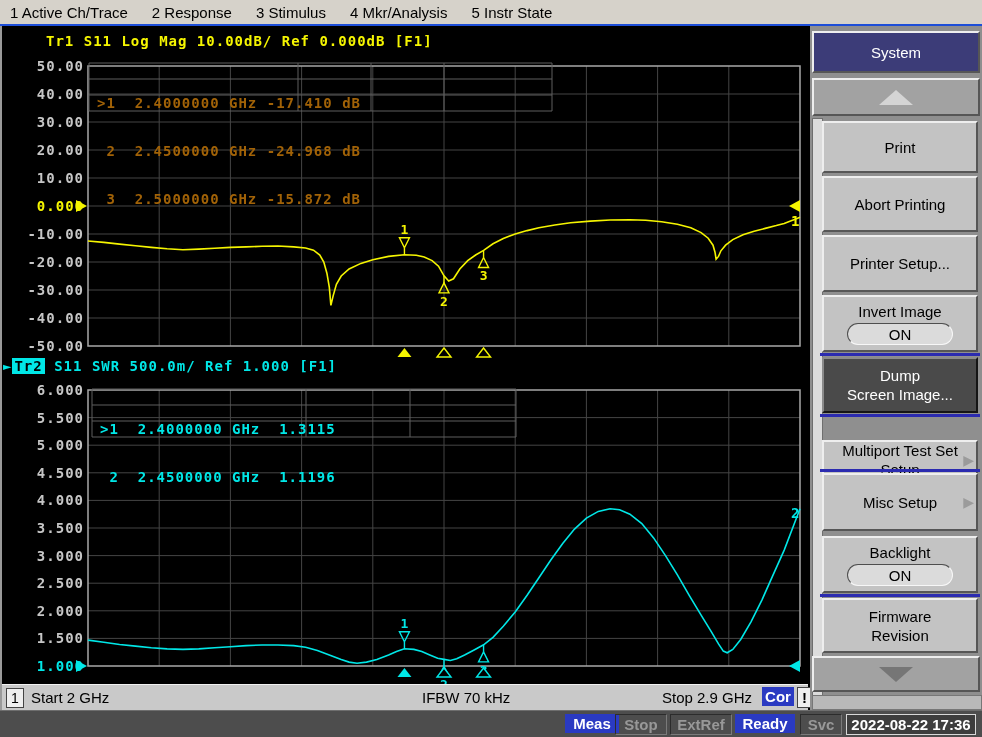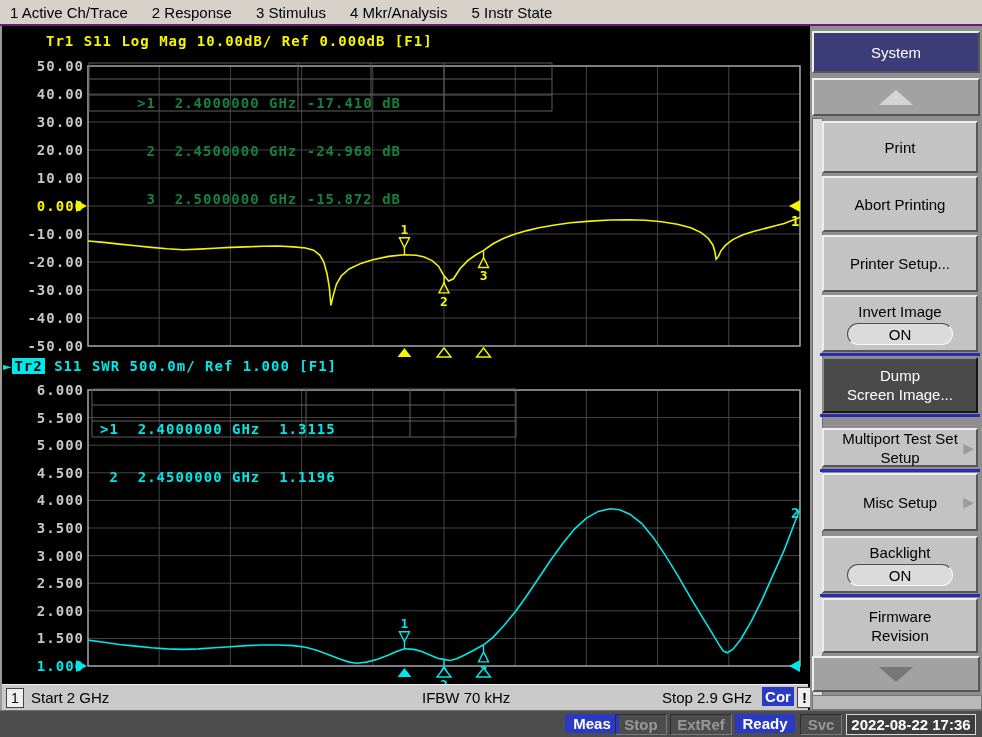--- a/index.html
+++ b/index.html
@@ -1,31 +1,31 @@
 <!DOCTYPE html>
 <html style="--accent: #2a3ac2;"><head>
 <meta charset="utf-8">
 <style>
   html,body{margin:0;padding:0;background:#222;}
   .root{position:relative;width:982px;height:737px;background:#000;overflow:hidden;
         font-family:"Liberation Sans",sans-serif;}
   
   .menubar{position:absolute;left:0;top:0;width:982px;height:24px;background:#d6d2ca;
-           border-bottom:2px solid #701a75;display:flex;align-items:center;}
+           border-bottom:2px solid #1d4ed8;display:flex;align-items:center;}
   .menubar span{margin-left:10px;margin-right:14px;font-size:15px;color:#000;white-space:nowrap;}
   
   .screen{position:absolute;left:0;top:26px;width:808px;height:684px;background:#000;
           border-left:2px solid #9a9a9a;}
   .mono{font-family:"DejaVu Sans Mono",monospace;font-weight:bold;}
   .tr-title{position:absolute;font-size:14px;letter-spacing:1px;white-space:pre;}
   .tr1-title{left:46px;top:33px;color:#f5f500;}
   .tr2-line{left:3px;top:358px;color:#00e7e7;}
   .tr2-badge{background:#00e7e7;color:#000;padding:0 2px;}
   .mtable{position:absolute;font-size:14px;letter-spacing:1px;line-height:16px;white-space:pre;}
-  .mtable1{left:97px;top:63px;color:#15803d;margin-left:40px;}
+  .mtable1{left:97px;top:63px;color:#a16207;}
   .mtable2{left:100px;top:389px;color:#00e7e7;}
   #charts{position:absolute;left:0;top:26px;}
   
   .chanbar{position:absolute;left:2px;top:684px;width:806px;height:26px;background:#c9c9c9;
            border-top:1px solid #f2f2f2;font-size:15px;color:#000;}
   .chanbar .chbox{position:absolute;left:4px;top:3px;width:16px;height:18px;background:#efefef;
            border:1px solid #444;text-align:center;font-size:14px;line-height:18px;}
   .chanbar .start{position:absolute;left:29px;top:4px;}
   .chanbar .ifbw{position:absolute;left:420px;top:4px;}
   .chanbar .stop{position:absolute;left:660px;top:4px;}
@@ -263,21 +263,21 @@
 
     <div class="sep" style="top:327px;"></div>
 
     <div class="btn dark" style="top:331px;height:56px;">
       <span>Dump</span>
       <span>Screen Image...</span>
     </div>
 
     <div class="sep" style="top:388px;"></div>
 
-    <div class="btn" style="top:402px;height:39px;">
+    <div class="btn" style="top:414px;height:39px;">
       <span>Multiport Test Set</span>
       <span>Setup</span>
       <span class="subarrow">▶</span>
     </div>
 
     <div class="sep" style="top:443px;"></div>
 
     <div class="btn" style="top:447px;height:58px;">
       <span>Misc Setup</span>
       <span class="subarrow">▶</span>

